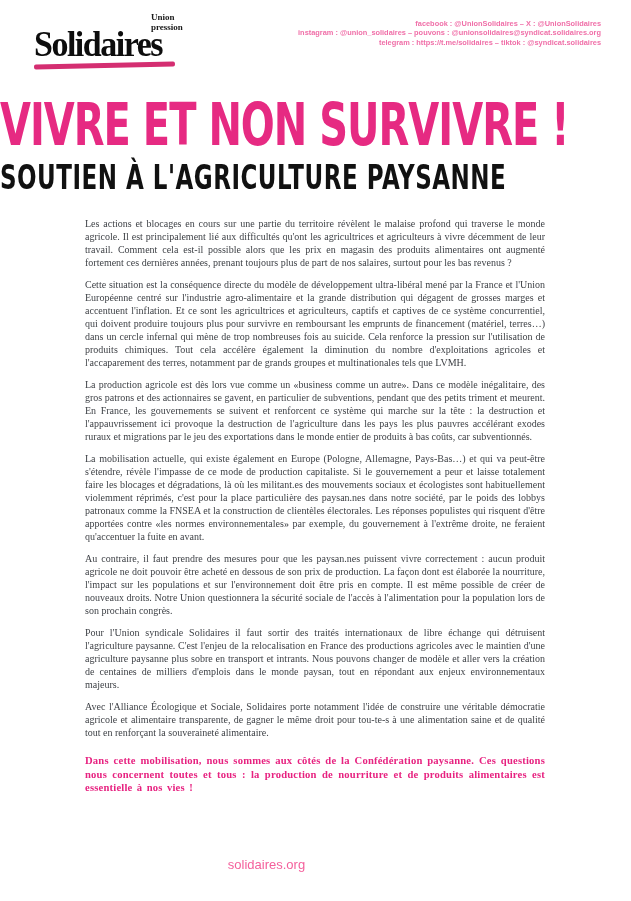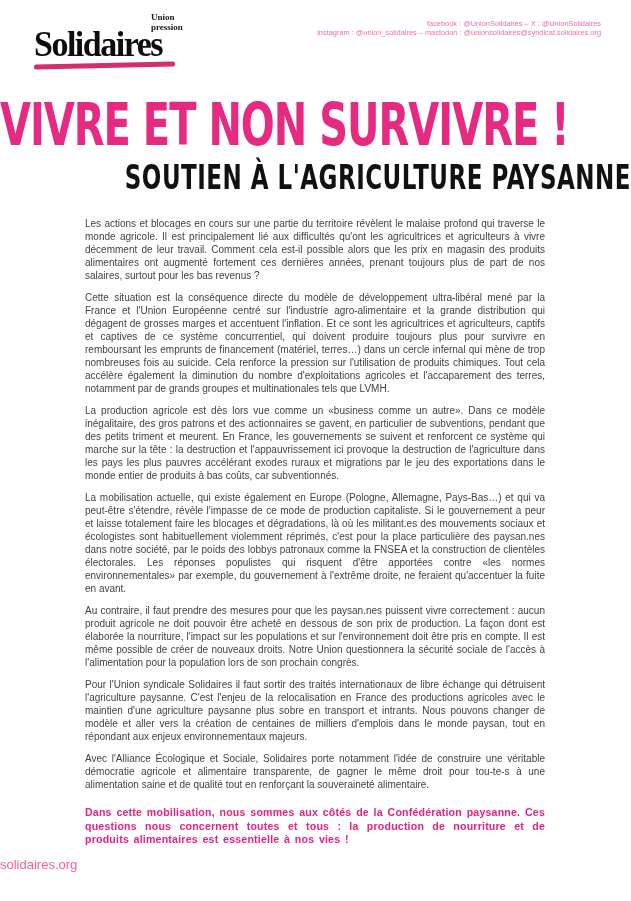--- a/index.html
+++ b/index.html
@@ -28,78 +28,79 @@
   }
   .logo-underline {
     margin-top:2px; height:5px; width:141px;
     background:#d42e71; border-radius:2px;
     transform:rotate(-1.3deg);
   }
 
   
   .masthead { position:absolute; top:15px; right:30px; text-align:right; }
   .date { font-size:16px; font-weight:bold; color:#ec3d90; letter-spacing:0.2px; }
-  .social { margin-top:4px; font-size:7.4px; font-weight:normal; color:#f06fa8; line-height:9.4px; }
+  .social { margin-top:4px; font-size:7.4px; font-weight:bold; color:#f06fa8; line-height:9.4px; }
 
   
   .title-main-wrap { position:absolute; top:94px; left:0; width:562px; height:64px; text-align:right; }
   .title-main {
     display:inline-block;
     font-family:"DejaVu Sans",sans-serif;
     font-weight:bold; font-size:40px; line-height:43px; letter-spacing:-1px;
     color:#e62a82;
     transform:scaleY(1.45); transform-origin:center top;
     white-space:nowrap;
   }
-  .title-sub-wrap { position:absolute; top:157px; left:0; width:631px; height:40px; text-align:right; }
+  .title-sub-wrap { position:absolute; top:157px; left:0; width:631px; height:40px; text-align:left; }
   .title-sub {
     display:inline-block;
     font-family:"DejaVu Sans",sans-serif;
     font-weight:bold; font-size:23px; line-height:26px; letter-spacing:0.5px;
     color:#111111;
     transform:scaleY(1.5); transform-origin:center top;
     white-space:nowrap;
   }
 
   
   main {
     position:absolute; top:217px; left:85px; width:460px;
     font-size:10px; line-height:13px; color:#3f4247;
     text-align:justify;
   }
-  main p { margin-bottom:9px; }
+  main p { margin-bottom:9px;font-family:Liberation Serif, serif; }
   main p.highlight {
     margin-top:15px;
     color:#e72280; font-weight:bold;
     font-size:10.6px; line-height:13.6px;
     letter-spacing:0.2px; word-spacing:1.5px;
   }
 
   
-  footer { position:absolute; top:855px; left:0; width:533px; text-align:left; }
+  footer { position:absolute; top:855px; left:0; width:533px; text-align:center; }
   .site-link { font-size:13px; color:#f4609c; text-decoration:none; cursor:pointer; }
 </style>
 </head>
 <body>
 
 <div class="page">
 
   <div class="logo">
     <div class="logo-super">
       <div>Union</div>
       <div>pression</div>
     </div>
     <div class="logo-word">Solidaires</div>
     <div class="logo-underline"></div>
   </div>
 
   <div class="masthead">
     <div class="social">
       <div>facebook : @UnionSolidaires – X : @UnionSolidaires</div>
-      <div>instagram : @union_solidaires – mastodon : @unionsolidaires@syndicat.solidaires.org</div>
+      <div>instagram : @union_solidaires – pouvons : @unionsolidaires@syndicat.solidaires.org</div>
+      <div>telegram : https://t.me/solidaires – tiktok : @syndicat.solidaires</div>
     </div>
   </div>
 
   <div class="title-main-wrap">
     <span class="title-main">VIVRE ET NON SURVIVRE !</span>
   </div>
   <div class="title-sub-wrap">
     <span class="title-sub">SOUTIEN À L'AGRICULTURE PAYSANNE</span>
   </div>
 

